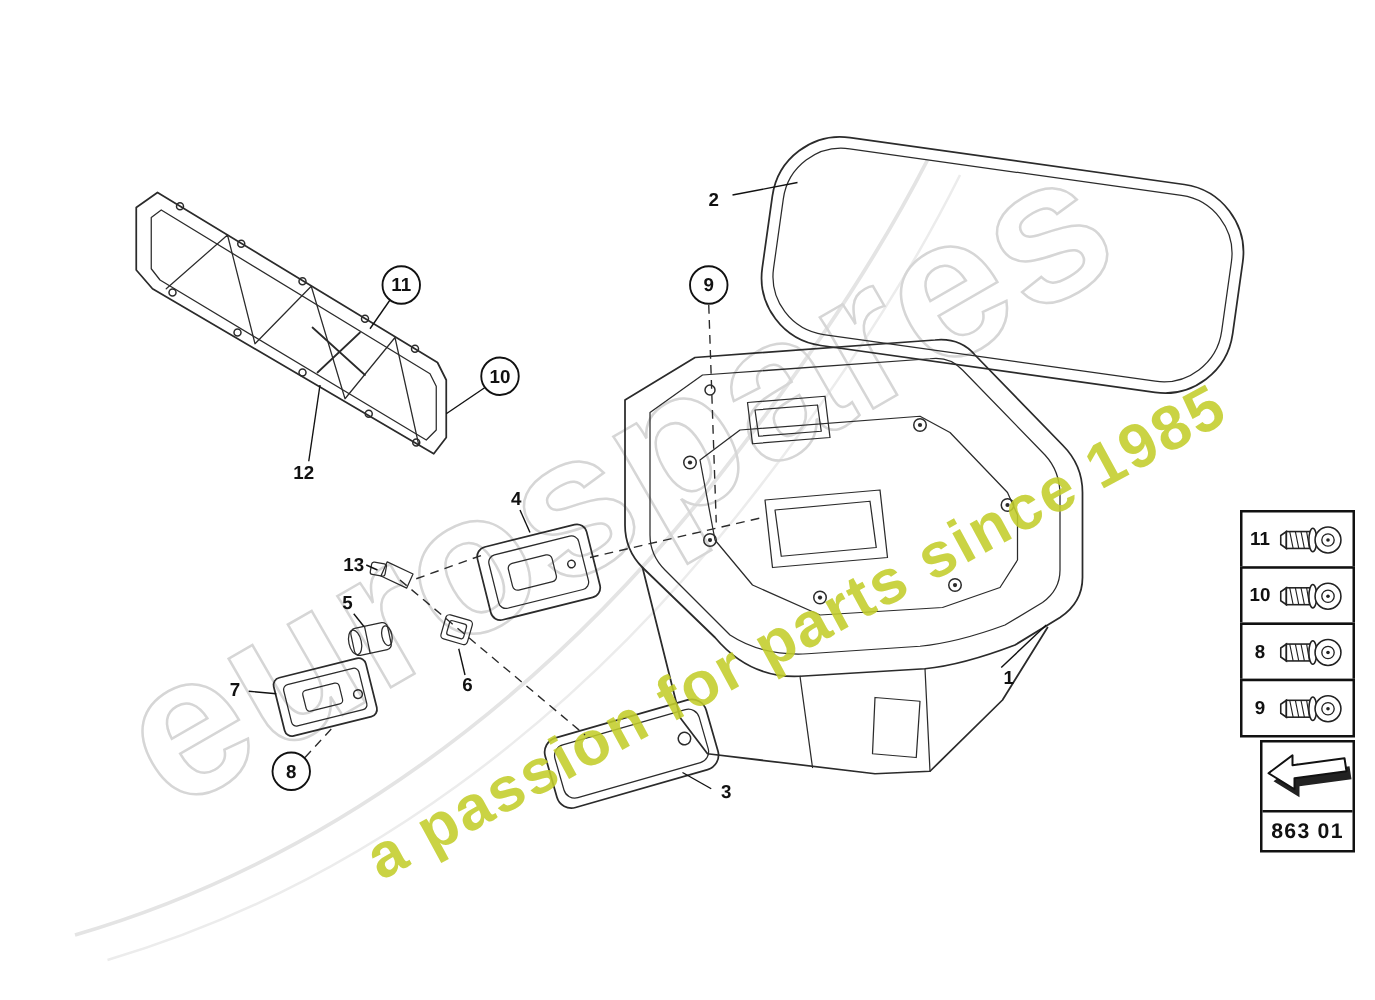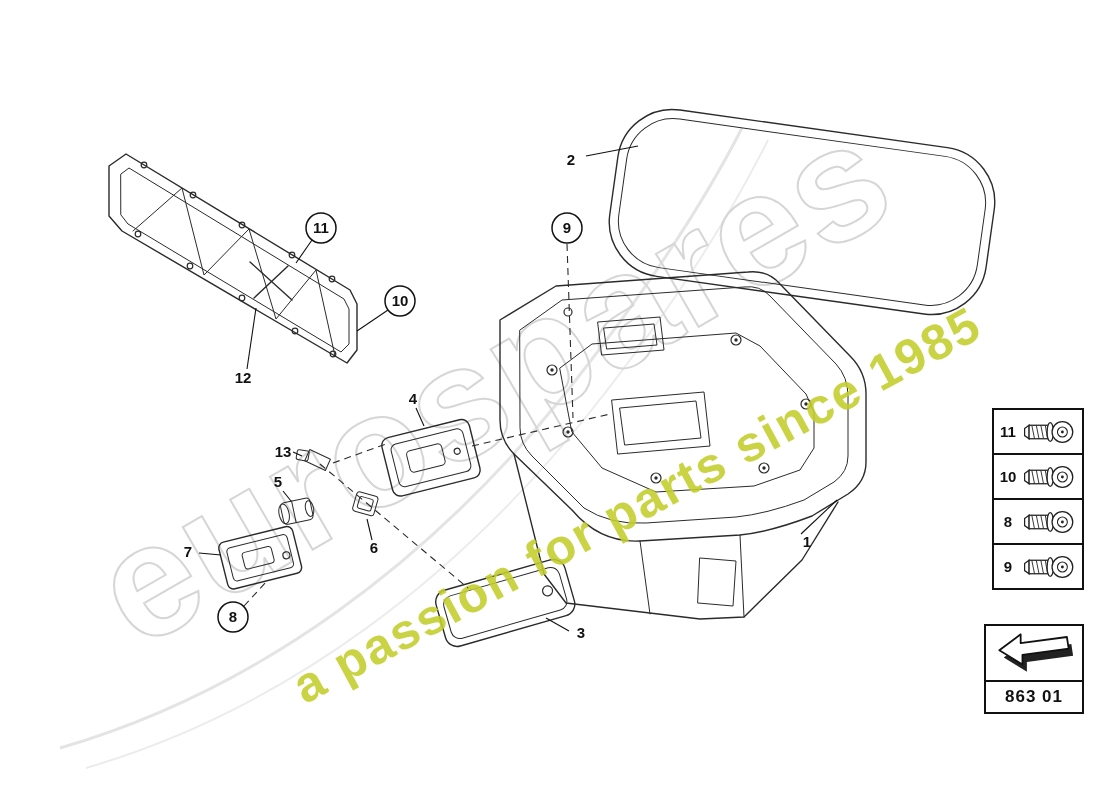--- a/index.html
+++ b/index.html
@@ -25,21 +25,21 @@
 
   .fastener-column { position:absolute; top:408px; right:16px; }
   .fastener-box {
     display:flex; align-items:center; width:92px; height:47px;
     border:2px solid #111; background:#fff; margin-top:-2px;
     box-sizing:border-box; padding:0 3px;
   }
   .fastener-box:first-child { margin-top:0; }
   .fastener-num { width:22px; text-align:center; font-weight:bold; font-size:15px; color:#111; }
 
-  .code-box { position:absolute; top:624px; right:16px; width:100px; border:2px solid #111; background:#fff; box-sizing:border-box; }
+  .code-box { position:absolute; top:592px; right:16px; width:76px; border:2px solid #111; background:#fff; box-sizing:border-box; }
   .arrow-wrap { height:54px; display:flex; align-items:center; justify-content:center; border-bottom:2px solid #111; }
   .code-label { height:30px; display:flex; align-items:center; justify-content:center; font-weight:bold; font-size:17px; letter-spacing:1px; color:#111; }
 </style>
 </head>
 <body>
 
 <div class="canvas">
 
   <svg class="scene" width="1100" height="800" viewBox="0 0 1100 800">
 

